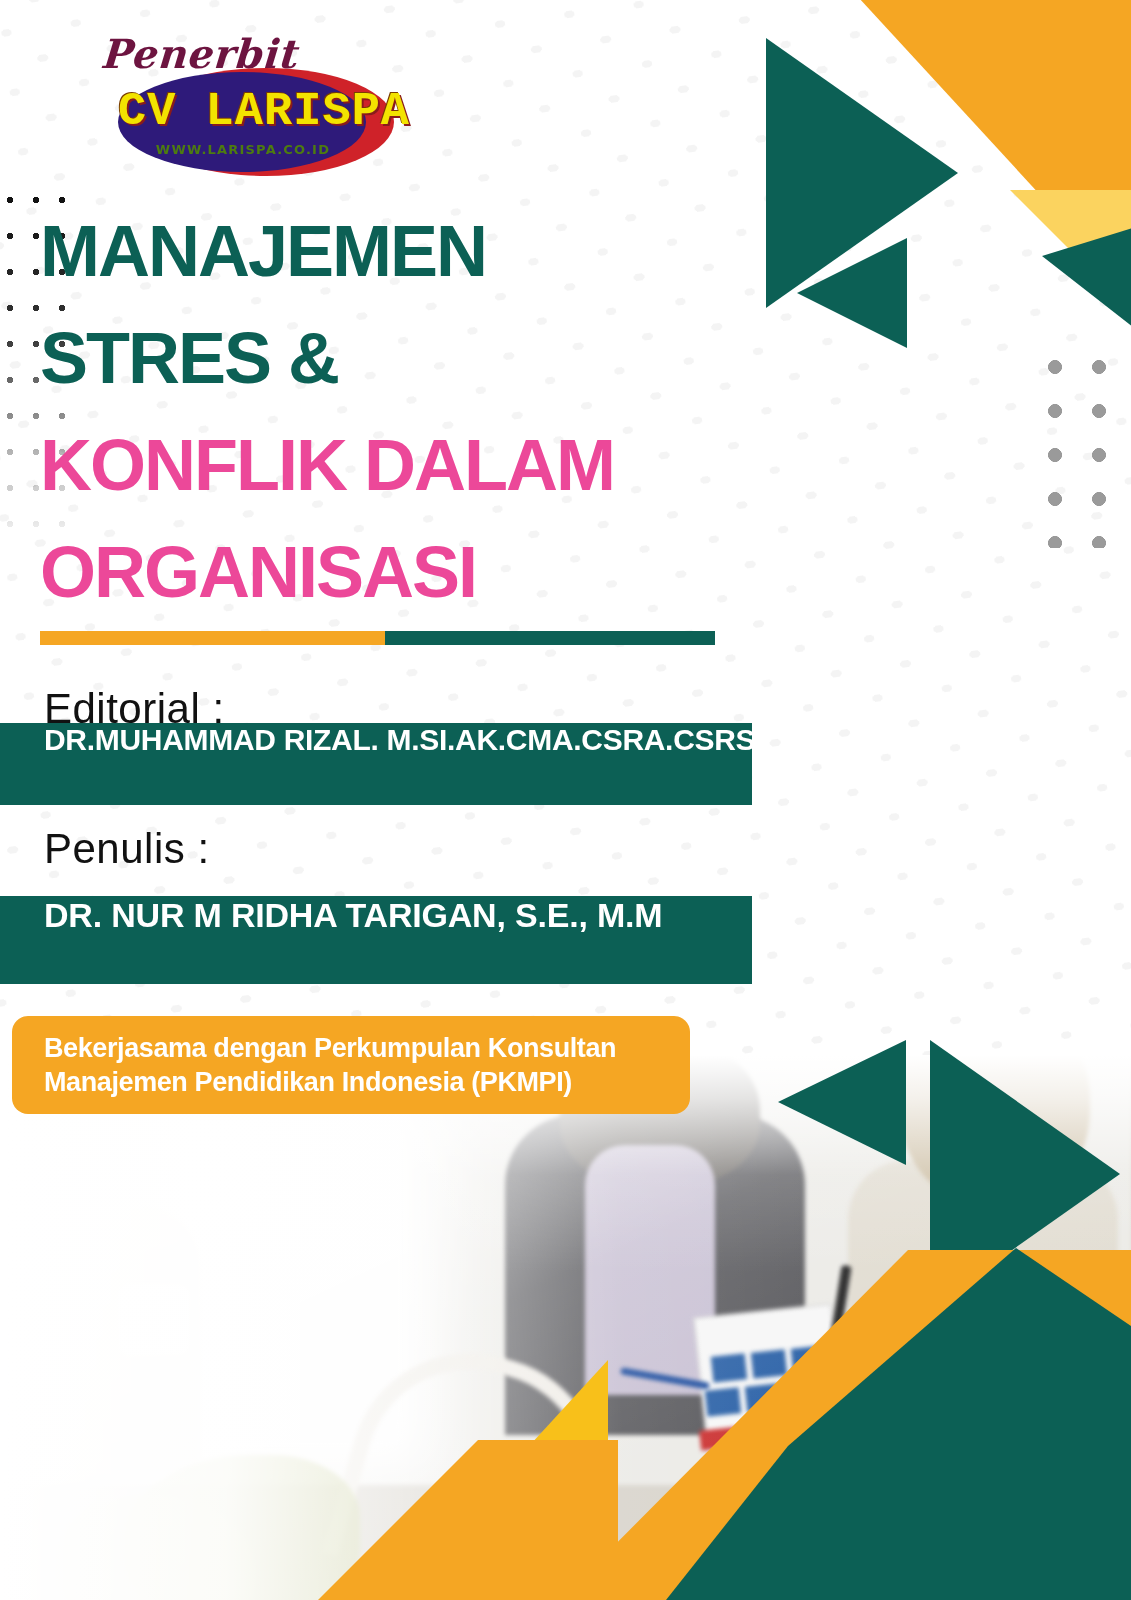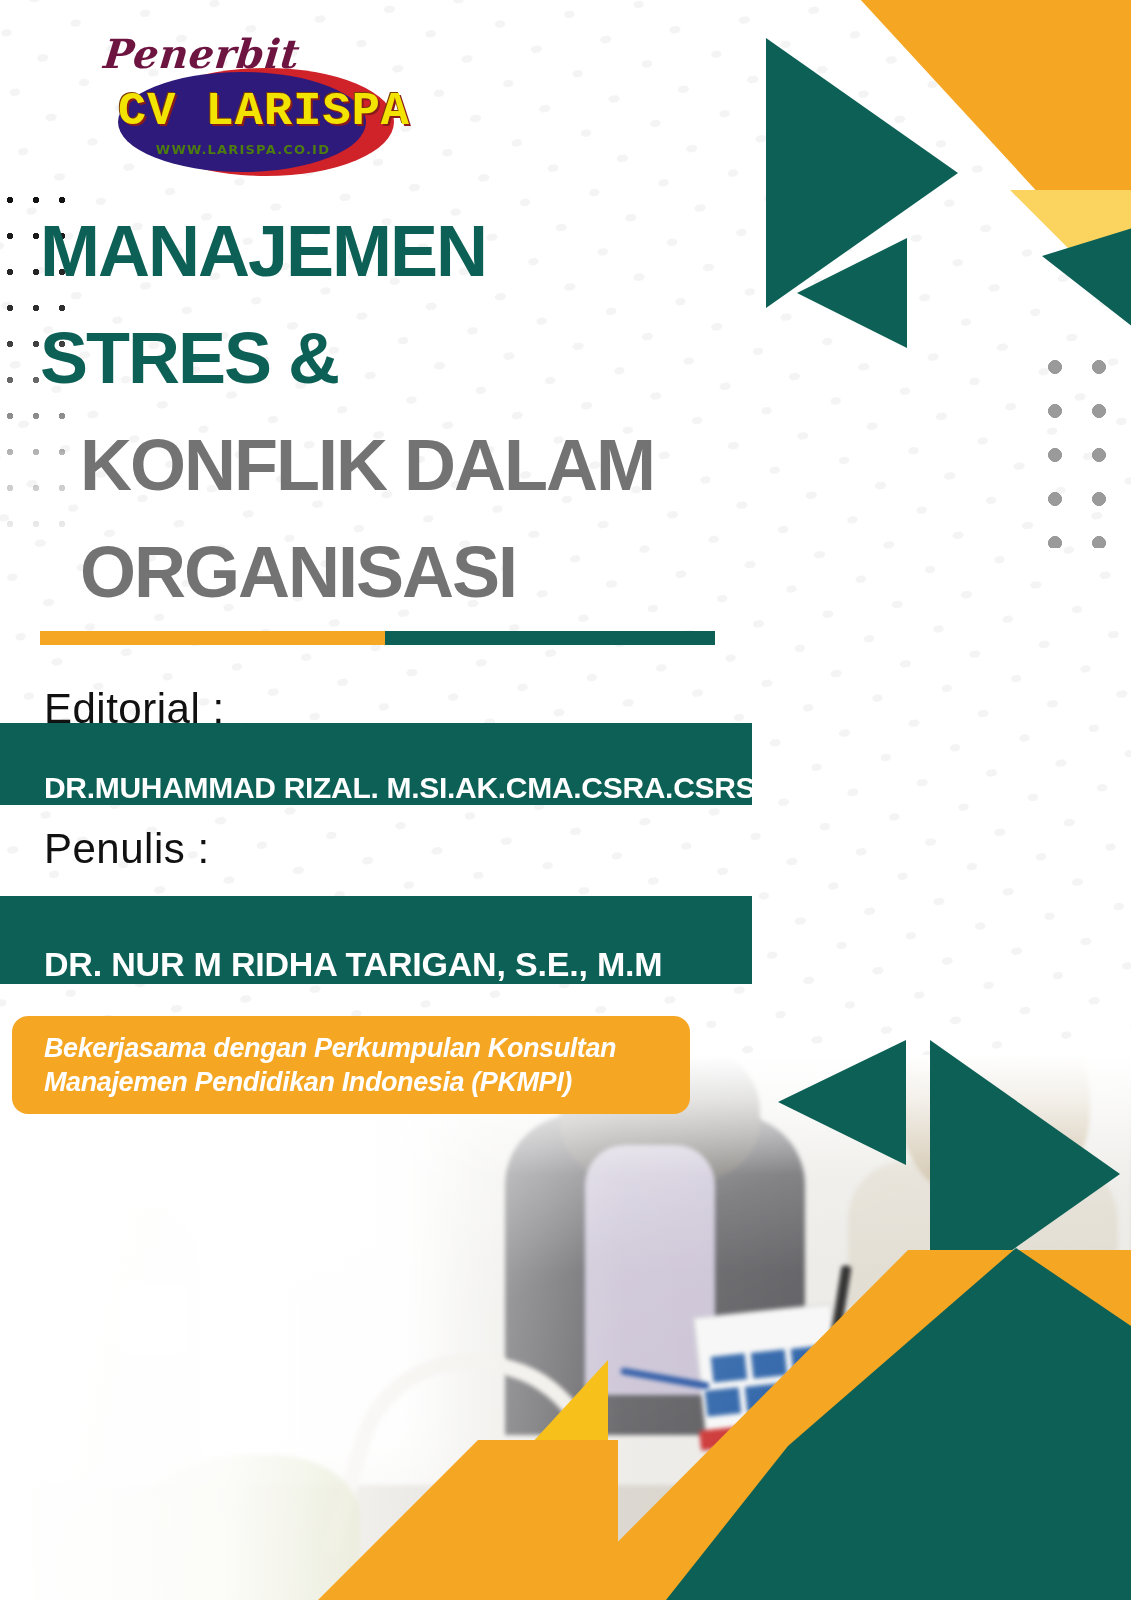--- a/index.html
+++ b/index.html
@@ -126,21 +126,21 @@
   .title-block{position:absolute;left:40px;top:198px;width:760px;z-index:5;}
   .t-line{
     font-family:"Liberation Sans", sans-serif;
     font-weight:700;
     font-size:72px;
     line-height:107px;
     letter-spacing:-2px;
     white-space:nowrap;
   }
   .t-teal{color:#0C6055;}
-  .t-orange{color:#737373;margin-left:40px;}
+  .t-orange{color:#ec4899;}
 
   
   .divider{
     position:absolute;left:40px;top:631px;width:675px;height:14px;z-index:5;
     display:flex;
   }
   .divider .dv-o{flex:0 0 345px;background:#F5A623;}
   .divider .dv-t{flex:1;background:#0C6055;}
 
   
@@ -149,42 +149,42 @@
     font-family:"Liberation Sans", sans-serif;
     font-weight:400;font-size:42px;color:#111;
     letter-spacing:.5px;white-space:nowrap;
   }
   .label-editorial{top:685px;text-align:right;}
   .label-penulis{top:825px;text-align:right;}
 
   .credit-bar{
     position:absolute;left:0;z-index:5;
     background:#0C6055;
-    display:flex;align-items:flex-end;
+    display:flex;align-items:flex-start;
   }
   .credit-editorial{top:723px;width:752px;height:82px;}
   .credit-penulis{top:896px;width:752px;height:88px;}
   .credit-text{
     font-family:"Liberation Sans", sans-serif;
     font-weight:700;color:#ffffff;
     white-space:nowrap;padding-left:44px;
   }
   .credit-editorial .credit-text{font-size:30px;letter-spacing:-.3px;}
   .credit-penulis  .credit-text{font-size:34px;letter-spacing:-.2px;}
 
   
   .partner{
     position:absolute;left:12px;top:1016px;width:678px;height:98px;z-index:7;
     background:#F5A623;
     border-radius:16px;
     display:flex;flex-direction:column;justify-content:center;
   }
   .partner-line{
     font-family:"Liberation Sans", sans-serif;
-    font-style:italic;font-weight:700;font-size:27px;line-height:34px;
+    font-weight:700;font-size:27px;line-height:34px;
     color:#ffffff;padding-left:32px;letter-spacing:-.4px;white-space:nowrap;
   }
 
   
   .photo{
     position:absolute;left:0;top:1055px;width:1131px;height:545px;z-index:4;
     overflow:hidden;
   }
   .photo-bg{
     position:absolute;inset:0;

